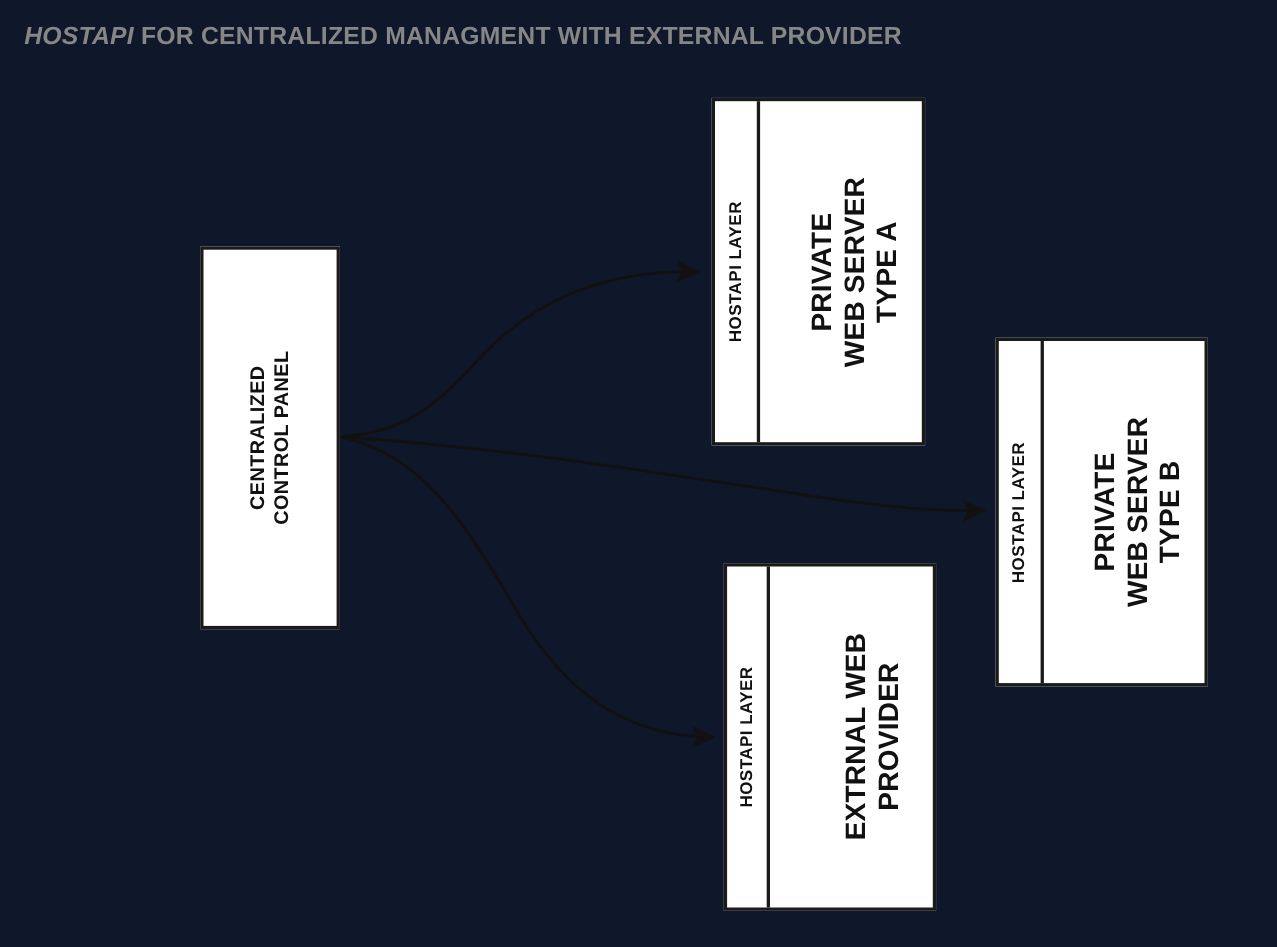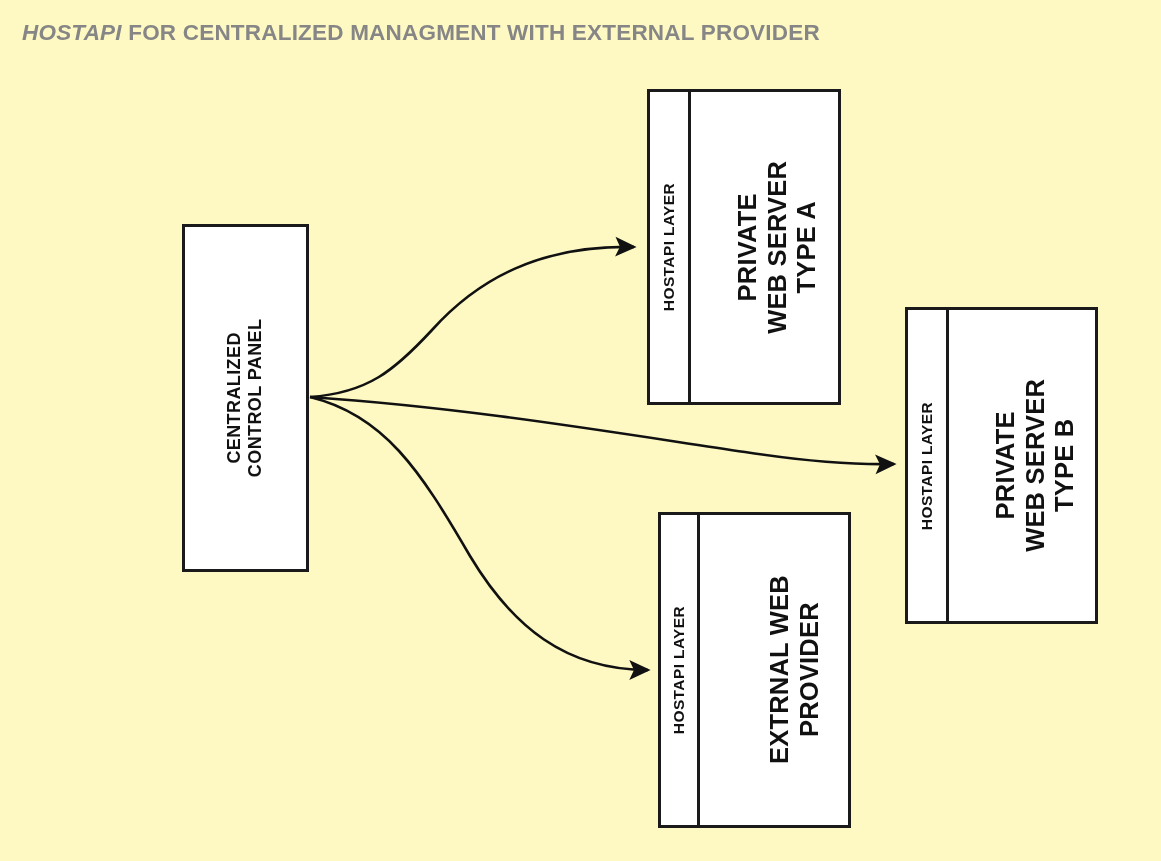--- a/index.html
+++ b/index.html
@@ -8,21 +8,21 @@
     background: #ffffff;
   }
   body {
     font-family: "Liberation Sans", sans-serif;
     -webkit-font-smoothing: antialiased;
   }
   #canvas {
     position: relative;
     width: 1161px;
     height: 861px;
-    background: #fef9c3;
+    background: #0f172a;
     overflow: hidden;
   }
 
   
   #diagram-title {
     position: absolute;
     left: 22px;
     top: 21px;
     font-size: 22.5px;
     font-weight: bold;

